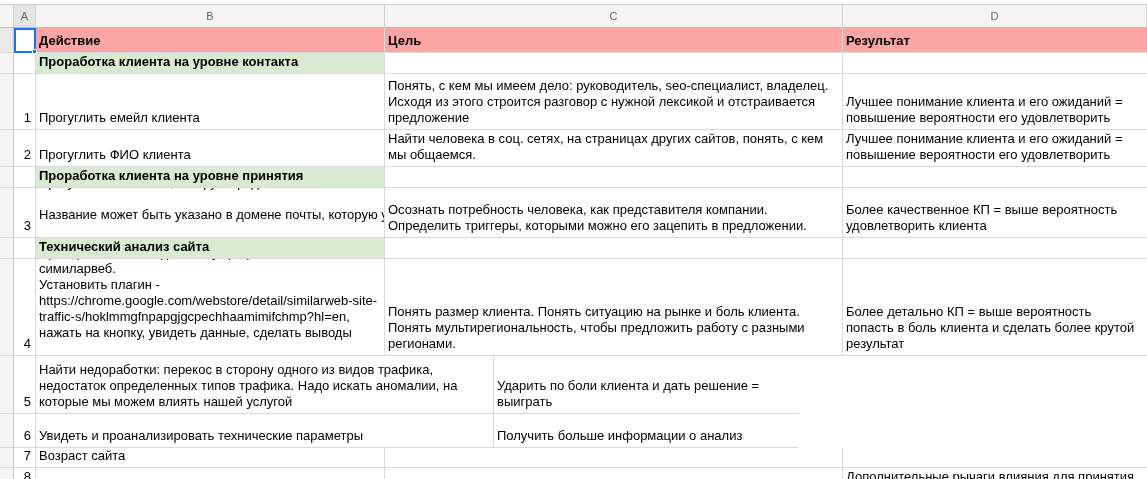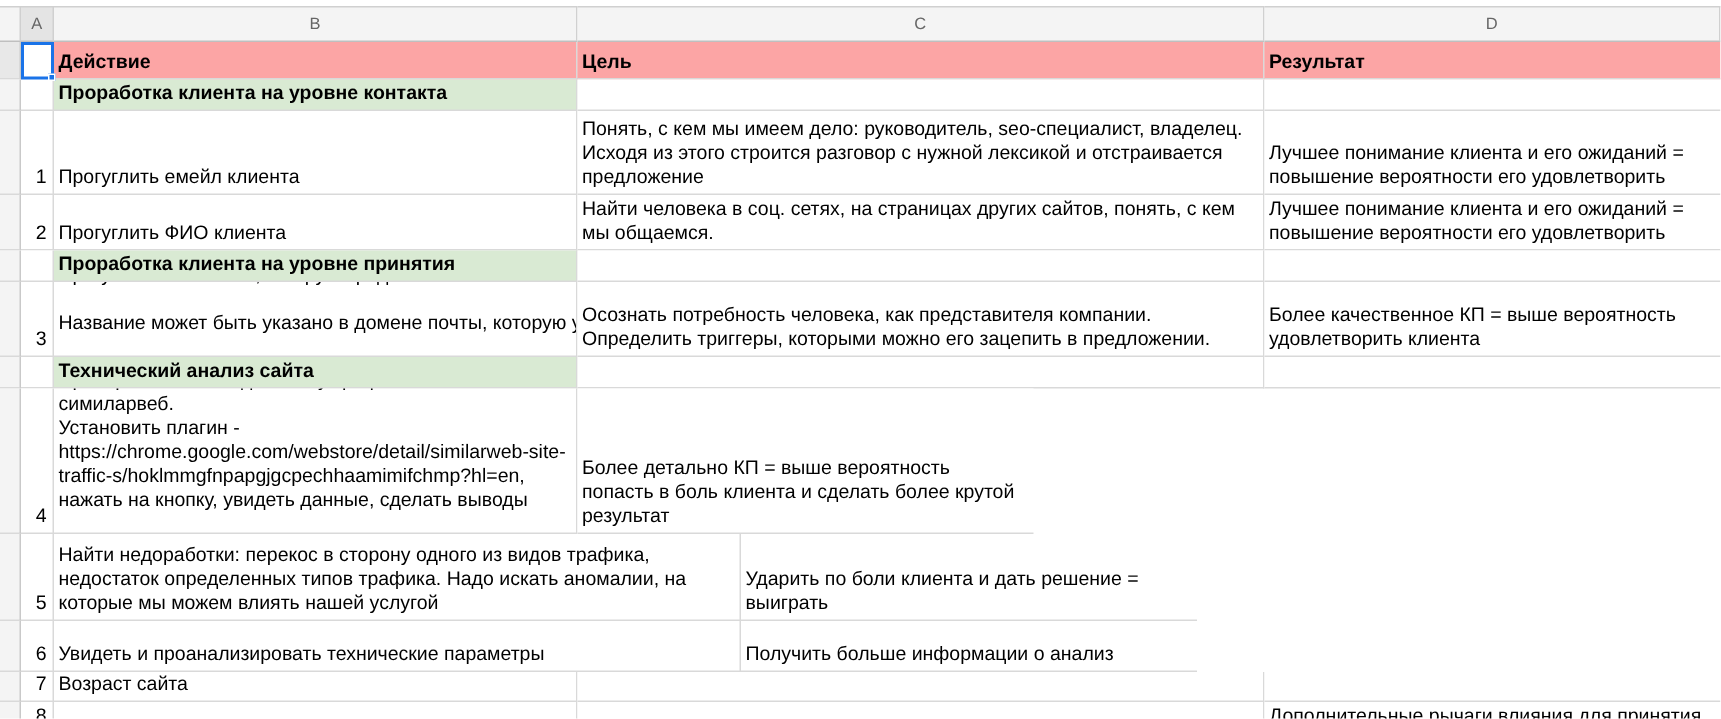--- a/index.html
+++ b/index.html
@@ -172,20 +172,25 @@
     <div class="c gut"></div>
     <div class="c ca num">4</div>
     <div class="c cb tight">
         <div class="txt">Проверить объем и динамику трафика клиента по
 симиларвеб.
 Установить плагин -
 https://chrome.google.com/webstore/detail/similarweb-site-
 traffic-s/hoklmmgfnpapgjgcpechhaamimifchmp?hl=en,
 нажать на кнопку, увидеть данные, сделать выводы</div>
       </div>
+    <div class="c cc">
+        <div class="txt">Понять размер клиента. Понять ситуацию на рынке и боль клиента.
+Понять мультирегиональность, чтобы предложить работу с разными
+регионами.</div>
+      </div>
     <div class="c cd">
         <div class="txt">Более детально КП = выше вероятность
 попасть в боль клиента и сделать более крутой
 результат</div>
       </div>
   </div>
 
   <div class="row rh-5">
     <div class="c gut"></div>
     <div class="c ca num">5</div>

